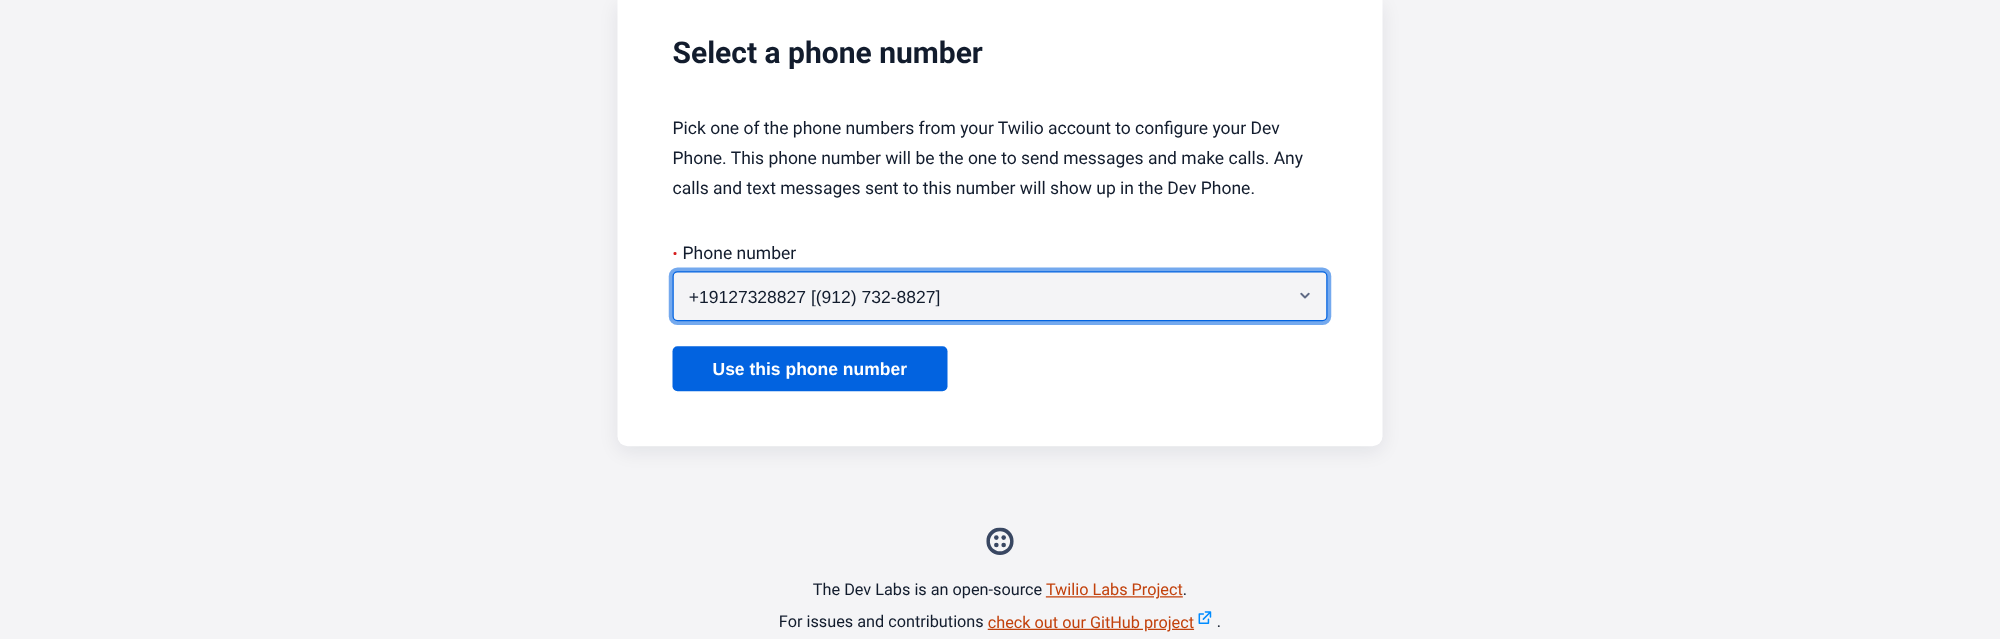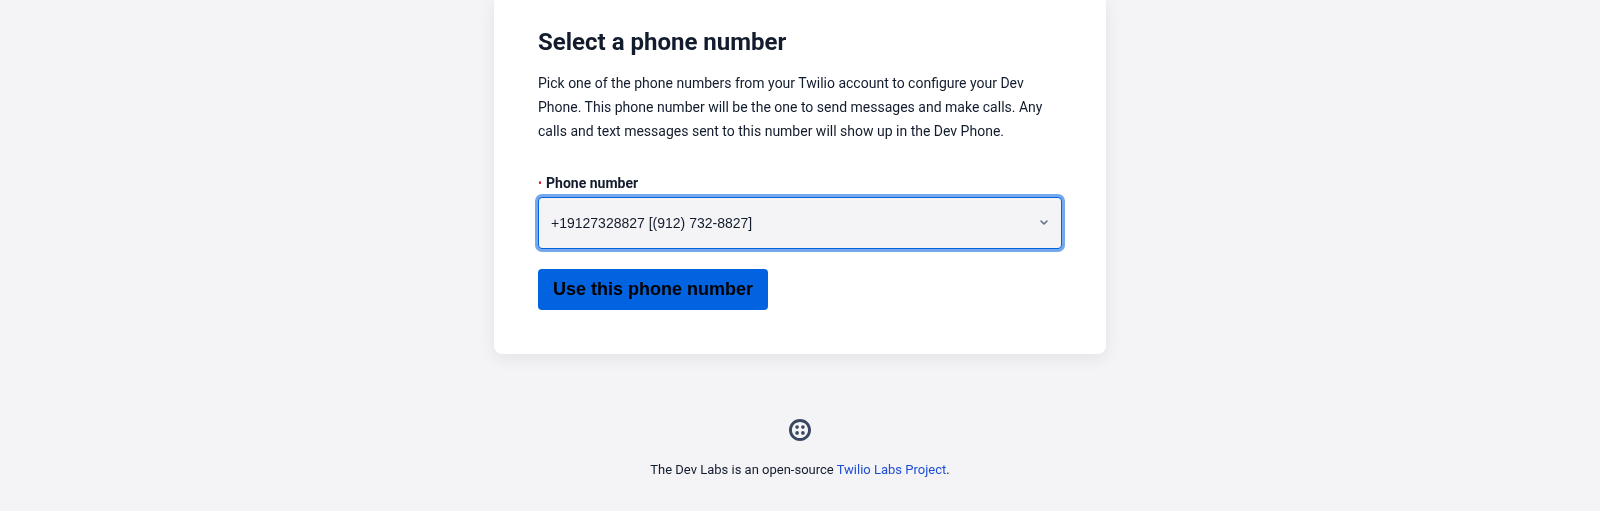--- a/index.html
+++ b/index.html
@@ -22,21 +22,21 @@
       width: 612px;
       padding: 24px 44px 44px 44px;
       border-radius: 0 0 8px 8px;
       box-shadow: 0 4px 16px rgba(18, 28, 45, 0.08);
     }
 
     .card-title {
       font-size: 24px;
       font-weight: 700;
       color: #121c2d;
-      margin-bottom: 16px;
+      margin-bottom: 36px;
       margin-top: 4px;
     }
 
     .card-description {
       font-size: 14px;
       color: #121c2d;
       line-height: 1.7;
       margin-bottom: 32px;
     }
 
@@ -48,33 +48,33 @@
     }
 
     .required-asterisk {
       color: #d61f1f;
       font-size: 12px;
       line-height: 1;
     }
 
     .form-label {
       font-size: 14px;
-      font-weight: 700;
+      font-weight: 400;
       color: #121c2d;
     }
 
     .select-wrapper {
       position: relative;
       width: 100%;
       margin-bottom: 20px;
     }
 
     .select-field {
       width: 100%;
-      height: 52px;
+      height: 40px;
       padding: 0 36px 0 12px;
       font-size: 14px;
       color: #121c2d;
       background-color: #f4f4f6;
       border: 1px solid #8891aa;
       border-radius: 4px;
       appearance: none;
       outline: none;
       box-shadow: 0 0 0 3px rgba(2, 99, 224, 0.55);
       border-color: #0263e0;
@@ -85,25 +85,25 @@
       position: absolute;
       right: 12px;
       top: 50%;
       transform: translateY(-50%);
       pointer-events: none;
       color: #606b85;
     }
 
     .primary-button {
       background-color: #0263e0;
-      color: #000000;
+      color: #ffffff;
       border: none;
       border-radius: 4px;
-      padding: 10px 15px;
-      font-size: 18px;
+      padding: 10px 32px;
+      font-size: 14px;
       font-weight: 600;
       cursor: pointer;
     }
 
     .footer {
       text-align: center;
       margin-top: 64px;
       padding-bottom: 20px;
       color: #121c2d;
       font-size: 13px;
@@ -118,21 +118,22 @@
       margin-bottom: 14px;
       color: #394762;
     }
 
     .footer-line {
       margin-top: 4px;
       line-height: 1.6;
     }
 
     .footer-link {
-      color: #1d4ed8;
+      color: #c2410c;
+      text-decoration: underline;
       cursor: pointer;
       margin-top: 16px;
     }
 
     .external-icon {
       display: inline-block;
       vertical-align: middle;
       margin-left: 2px;
       color: #008cff;
     }
@@ -169,13 +170,19 @@
       <path d="M15 0C6.7 0 0 6.7 0 15s6.7 15 15 15 15-6.7 15-15S23.3 0 15 0zm0 26C8.9 26 4 21.1 4 15S8.9 4 15 4s11 4.9 11 11-4.9 11-11 11z"></path>
       <circle cx="11" cy="11" r="2.5"></circle>
       <circle cx="19" cy="11" r="2.5"></circle>
       <circle cx="11" cy="19" r="2.5"></circle>
       <circle cx="19" cy="19" r="2.5"></circle>
     </svg>
   </div>
   <div class="footer-line">
     <span>The Dev Labs is an open-source </span><a class="footer-link">Twilio Labs Project</a><span>.</span>
   </div>
+  <div class="footer-line">
+    <span>For issues and contributions </span><a class="footer-link"><span>check out our GitHub project</span><span class="external-icon"><svg width="13" height="13" viewBox="0 0 16 16" fill="none">
+            <path d="M12 9v4H3V4h4" stroke="currentColor" stroke-width="1.5" stroke-linecap="round" stroke-linejoin="round"></path>
+            <path d="M9 2h5v5M14 2L7 9" stroke="currentColor" stroke-width="1.5" stroke-linecap="round" stroke-linejoin="round"></path>
+          </svg></span></a><span> .</span>
+  </div>
 </div>
 
 </body></html>

